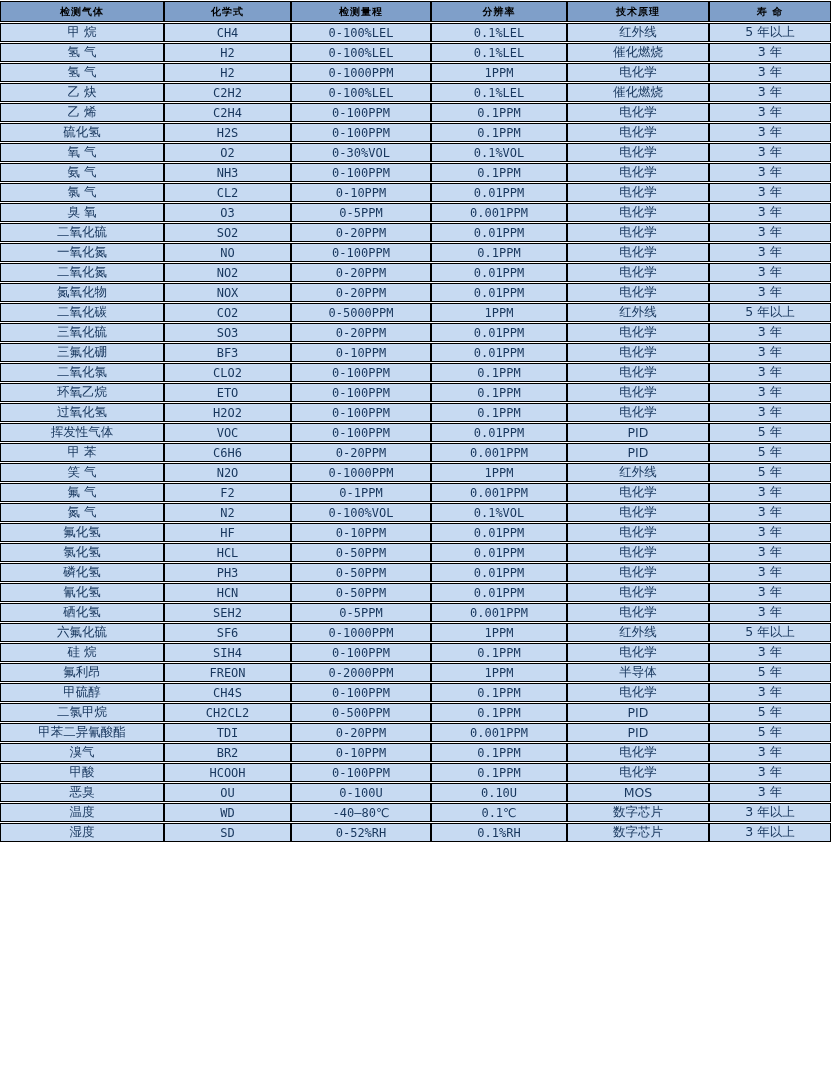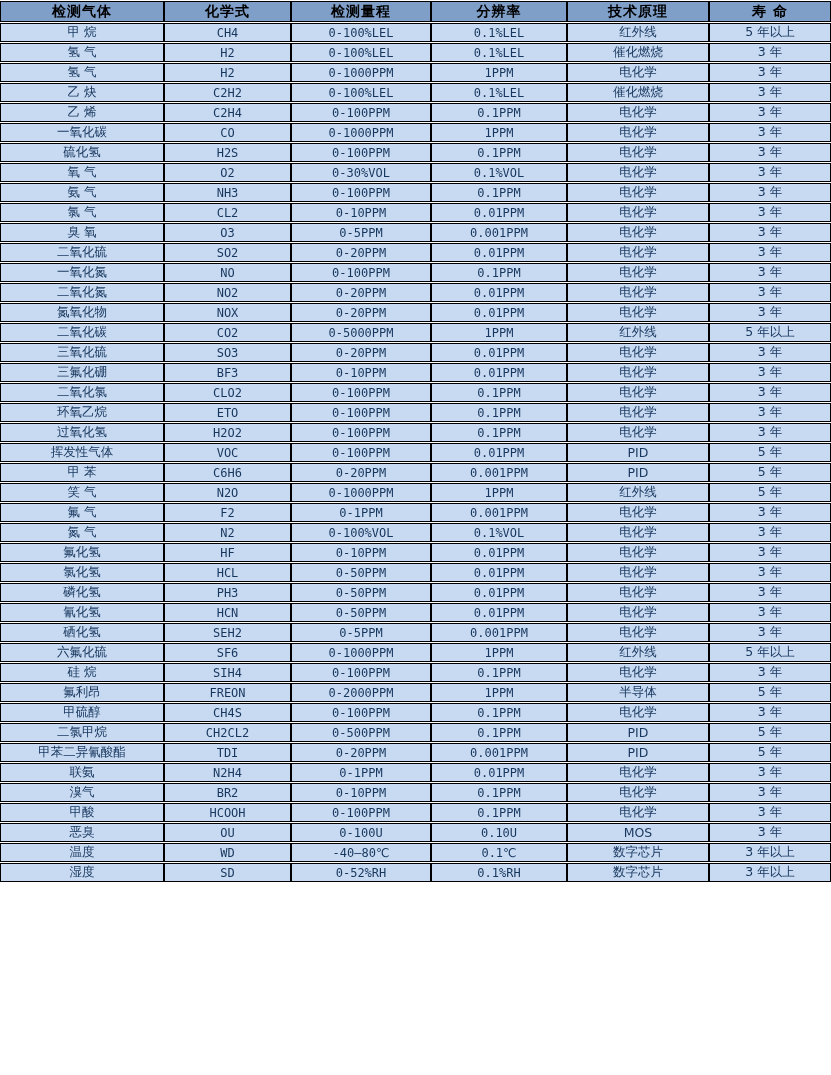--- a/index.html
+++ b/index.html
@@ -33,21 +33,21 @@
     border:1px solid var(--border);
     text-align:center;
     vertical-align:middle;
     overflow:hidden;
     white-space:nowrap;
     padding:0 2px;
   }
   th{
     background:var(--header-bg);
     color:#000000;
-    font-size:14px;
+    font-size:10px;
     font-weight:bold;
     height:21px;
     letter-spacing:1px;
   }
   td{
     background:var(--row-bg);
     color:var(--text);
     font-size:12px;
     height:19px;
     font-family:"DejaVu Sans Mono","DejaVu Sans",monospace,sans-serif;
@@ -114,28 +114,20 @@
   </tr>
       <tr>
     <td class="gas">乙 烯</td>
     <td>C2H4</td>
     <td>0-100PPM</td>
     <td>0.1PPM</td>
     <td class="gas">电化学</td>
     <td class="gas">3 年</td>
   </tr>
       <tr>
-    <td class="gas">一氧化碳</td>
-    <td>CO</td>
-    <td>0-1000PPM</td>
-    <td>1PPM</td>
-    <td class="gas">电化学</td>
-    <td class="gas">3 年</td>
-  </tr>
-      <tr>
     <td class="gas">硫化氢</td>
     <td>H2S</td>
     <td>0-100PPM</td>
     <td>0.1PPM</td>
     <td class="gas">电化学</td>
     <td class="gas">3 年</td>
   </tr>
       <tr>
     <td class="gas">氧 气</td>
     <td>O2</td>
@@ -370,28 +362,20 @@
   </tr>
       <tr>
     <td class="gas">甲苯二异氰酸酯</td>
     <td>TDI</td>
     <td>0-20PPM</td>
     <td>0.001PPM</td>
     <td class="gas">PID</td>
     <td class="gas">5 年</td>
   </tr>
       <tr>
-    <td class="gas">联氨</td>
-    <td>N2H4</td>
-    <td>0-1PPM</td>
-    <td>0.01PPM</td>
-    <td class="gas">电化学</td>
-    <td class="gas">3 年</td>
-  </tr>
-      <tr>
     <td class="gas">溴气</td>
     <td>BR2</td>
     <td>0-10PPM</td>
     <td>0.1PPM</td>
     <td class="gas">电化学</td>
     <td class="gas">3 年</td>
   </tr>
       <tr>
     <td class="gas">甲酸</td>
     <td>HCOOH</td>

